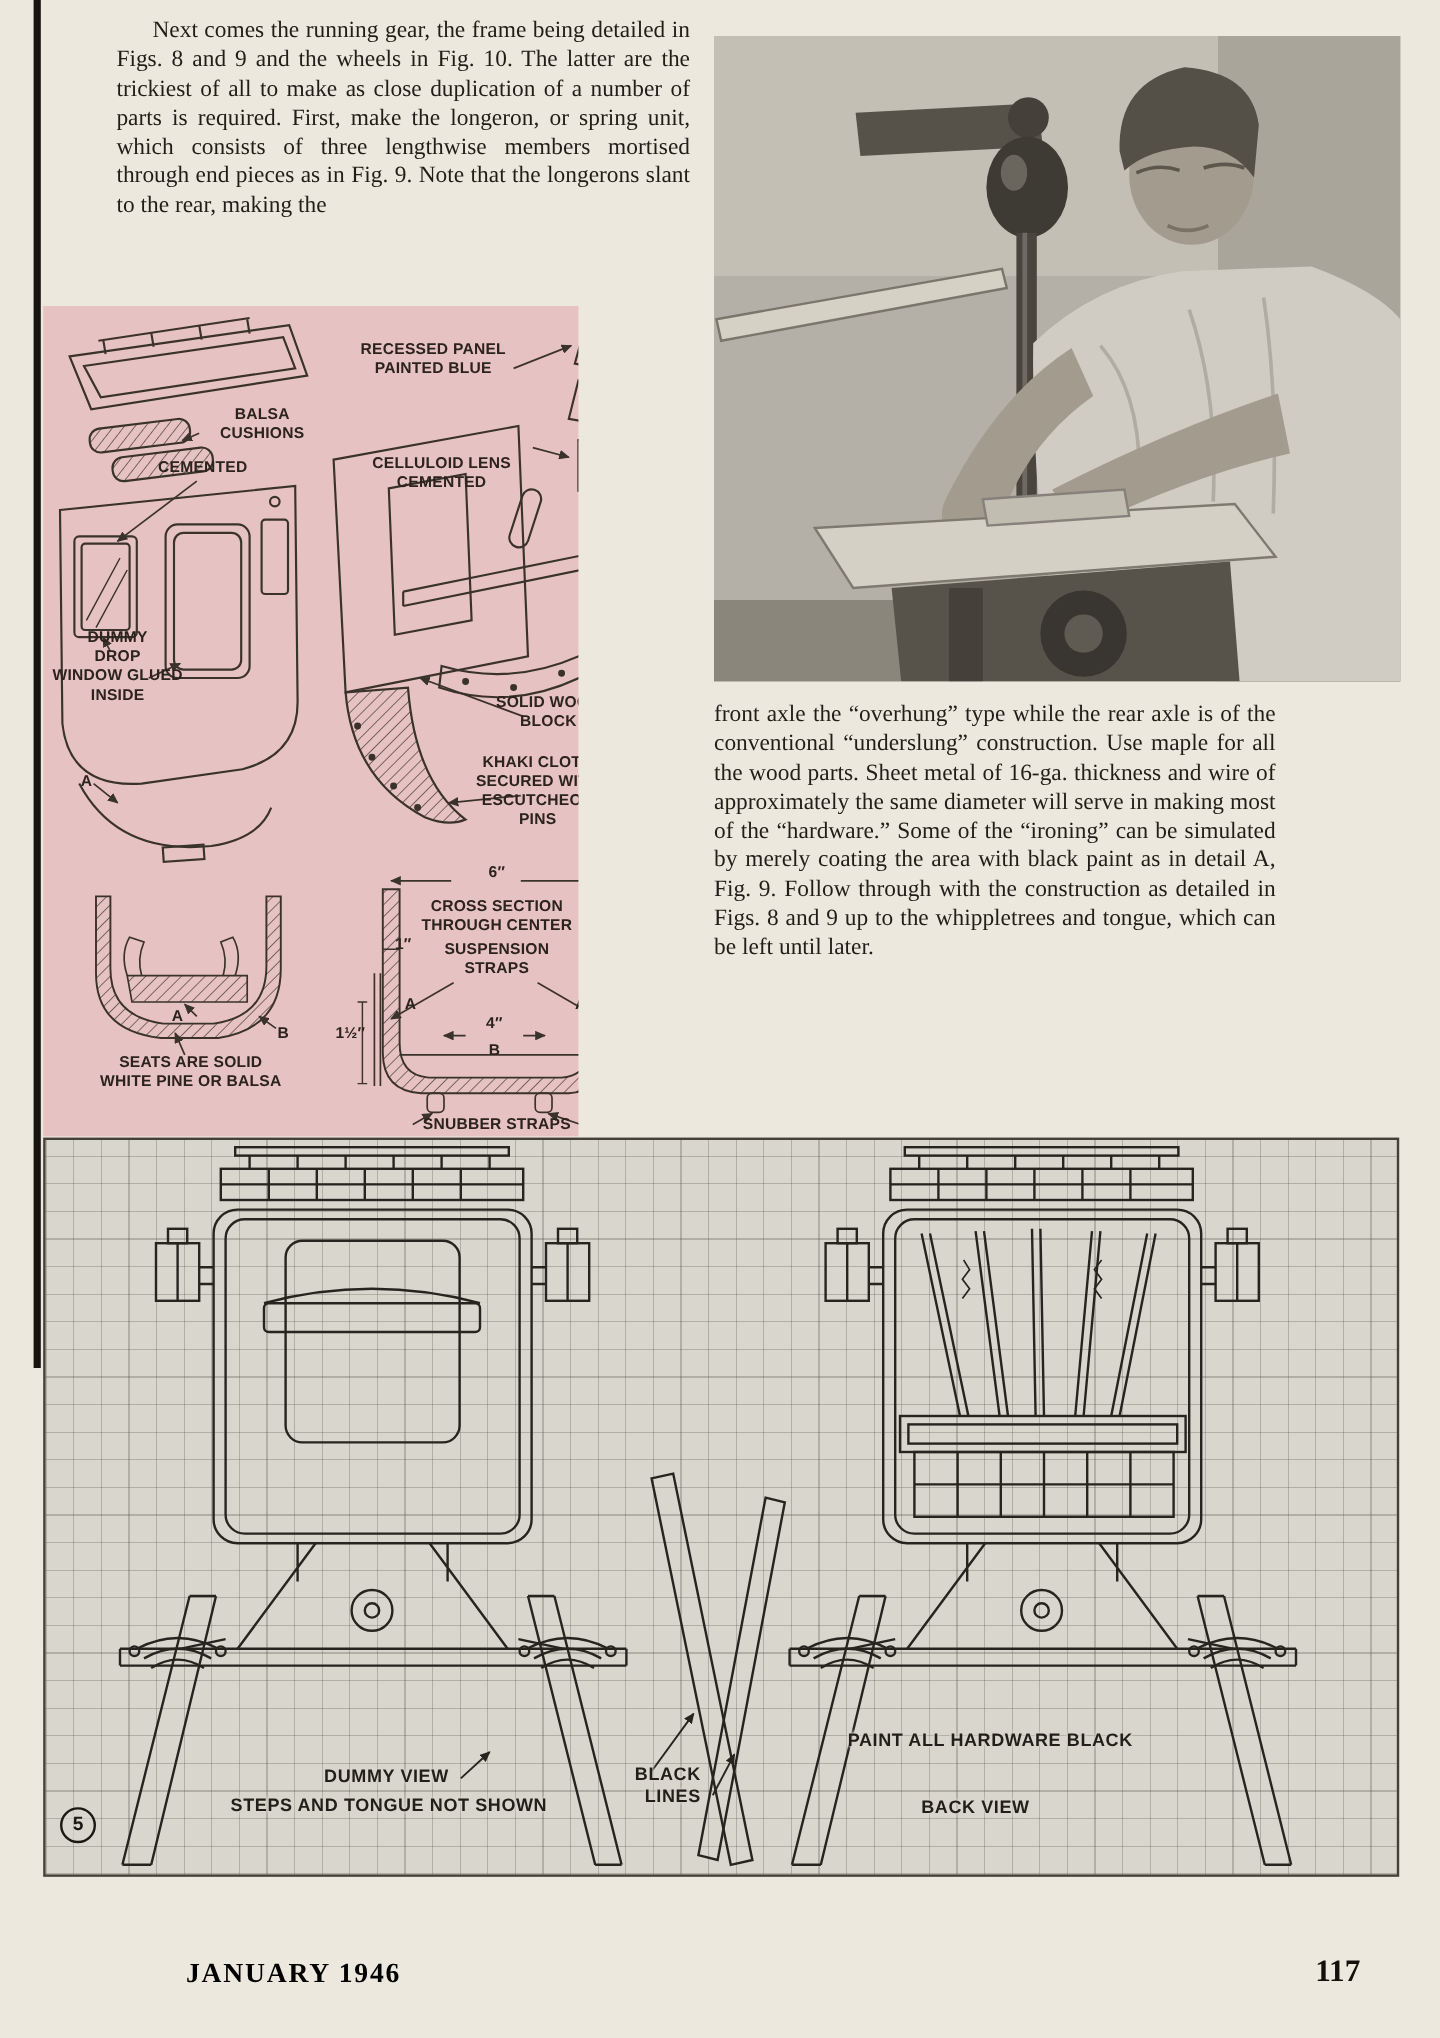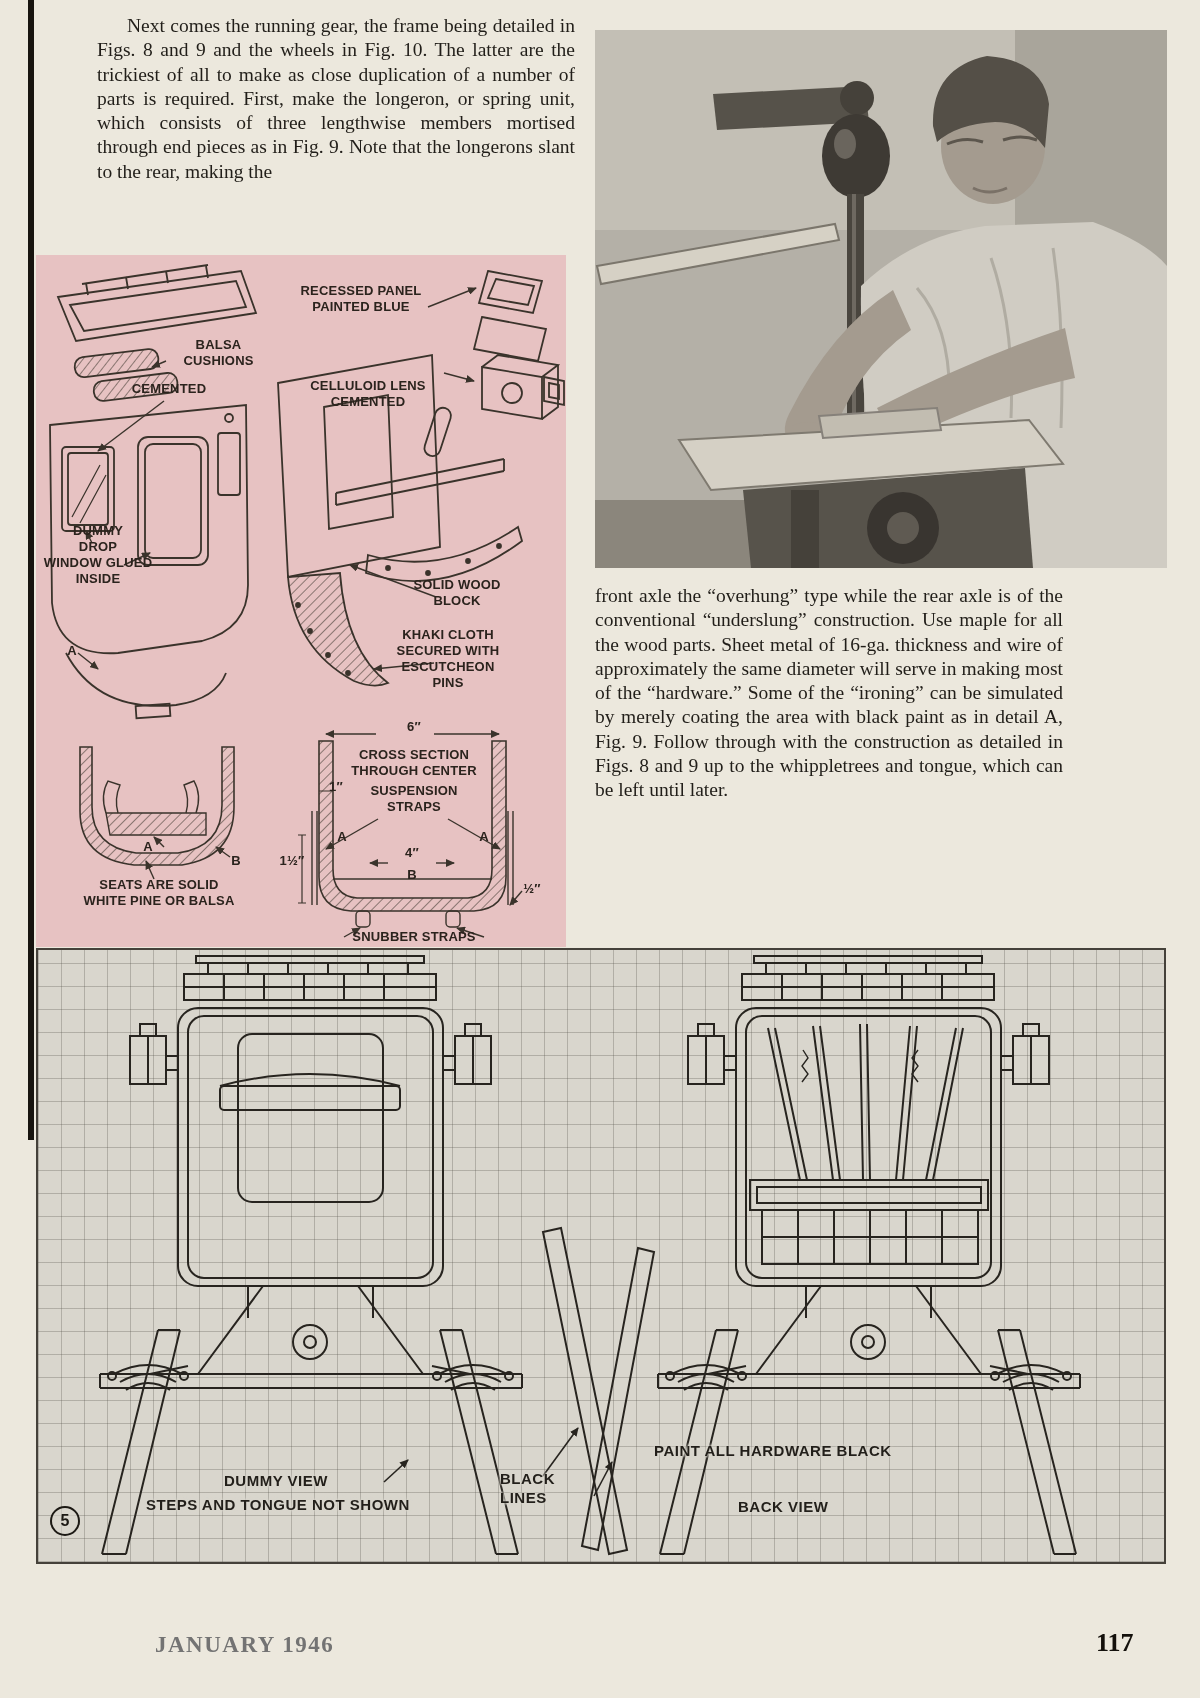--- a/index.html
+++ b/index.html
@@ -7,41 +7,41 @@
   .page { position:relative; width:1200px; height:1698px; background:#ece8dd; overflow:hidden; margin:0 auto; }
   .edge-strip { position:absolute; left:28px; top:0; width:6px; height:1140px; background:#17140f; }
 
   .body-text { position:absolute; color:#211e19; font-size:19.5px; line-height:24.3px; text-align:justify; }
   .body-text p { text-indent:30px; }
   .body-text p.no-indent { text-indent:0; }
   .body-text p + p { margin-top:0; }
 
   .photo { position:absolute; left:595px; top:30px; width:572px; height:538px; background:#b4b0a7; overflow:hidden; }
 
-  .pink-panel { position:absolute; left:36px; top:255px; width:530px; height:692px; background:#e7c2c2; overflow:hidden; }
+  .pink-panel { position:absolute; left:36px; top:255px; width:446px; height:692px; background:#e7c2c2; overflow:hidden; }
   .pink-panel svg { position:absolute; left:0; top:0; }
   .dlabel { position:absolute; font-family:"Liberation Sans", sans-serif; font-weight:700; font-size:13px;
             line-height:1.22; color:#2b231d; text-align:center; white-space:pre-line; letter-spacing:.2px; }
   .dlabel.left { text-align:center; }
 
   .drawing { position:absolute; left:36px; top:948px; width:1130px; height:616px;
              background-color:#d9d6cd; border:2px solid #45413a;
              background-image:
                repeating-linear-gradient(0deg,  rgba(85,82,74,.30) 0 1px, transparent 1px 23px),
                repeating-linear-gradient(90deg, rgba(85,82,74,.30) 0 1px, transparent 1px 23px);
              overflow:hidden; }
   .drawing svg { position:absolute; left:0; top:0; }
   .plabel { position:absolute; font-family:"Liberation Sans", sans-serif; font-weight:700; font-size:15px;
-            line-height:1.25; color:#221f1a; text-align:left; white-space:pre-line; letter-spacing:.5px;
+            line-height:1.25; color:#221f1a; text-align:right; white-space:pre-line; letter-spacing:.5px;
             text-shadow:0 0 3px #d9d6cd, 0 0 3px #d9d6cd, 0 0 5px #d9d6cd; }
   .fig-badge { position:absolute; left:12px; top:556px; width:30px; height:30px; border:2.5px solid #1c1914;
                border-radius:50%; text-align:center; line-height:26px; font-family:"Liberation Sans",sans-serif;
                font-weight:700; font-size:16px; color:#1c1914; background:rgba(217,214,205,.6); }
 
-  .footer-issue { position:absolute; left:155px; top:1632px; font-weight:700; font-size:23px; letter-spacing:1.5px; color:#737373; }
+  .footer-issue { position:absolute; left:155px; top:1632px; font-weight:700; font-size:23px; letter-spacing:1.5px; color:#000000; }
   .footer-page  { position:absolute; left:1096px; top:1628px; font-weight:700; font-size:26px; color:#14110c; }
 </style>
 </head>
 <body>
 
 <div class="page">
   <div class="edge-strip"></div>
 
   <div class="body-text" style="left:97px; top:14px; width:478px;">
     <p>Next comes the running gear, the frame being detailed in Figs. 8 and 9 and the wheels in Fig. 10. The latter are the trickiest of all to make as close duplication of a number of parts is required. First, make the longeron, or spring unit, which consists of three lengthwise members mortised through end pieces as in Fig. 9. Note that the longerons slant to the rear, making the</p>

